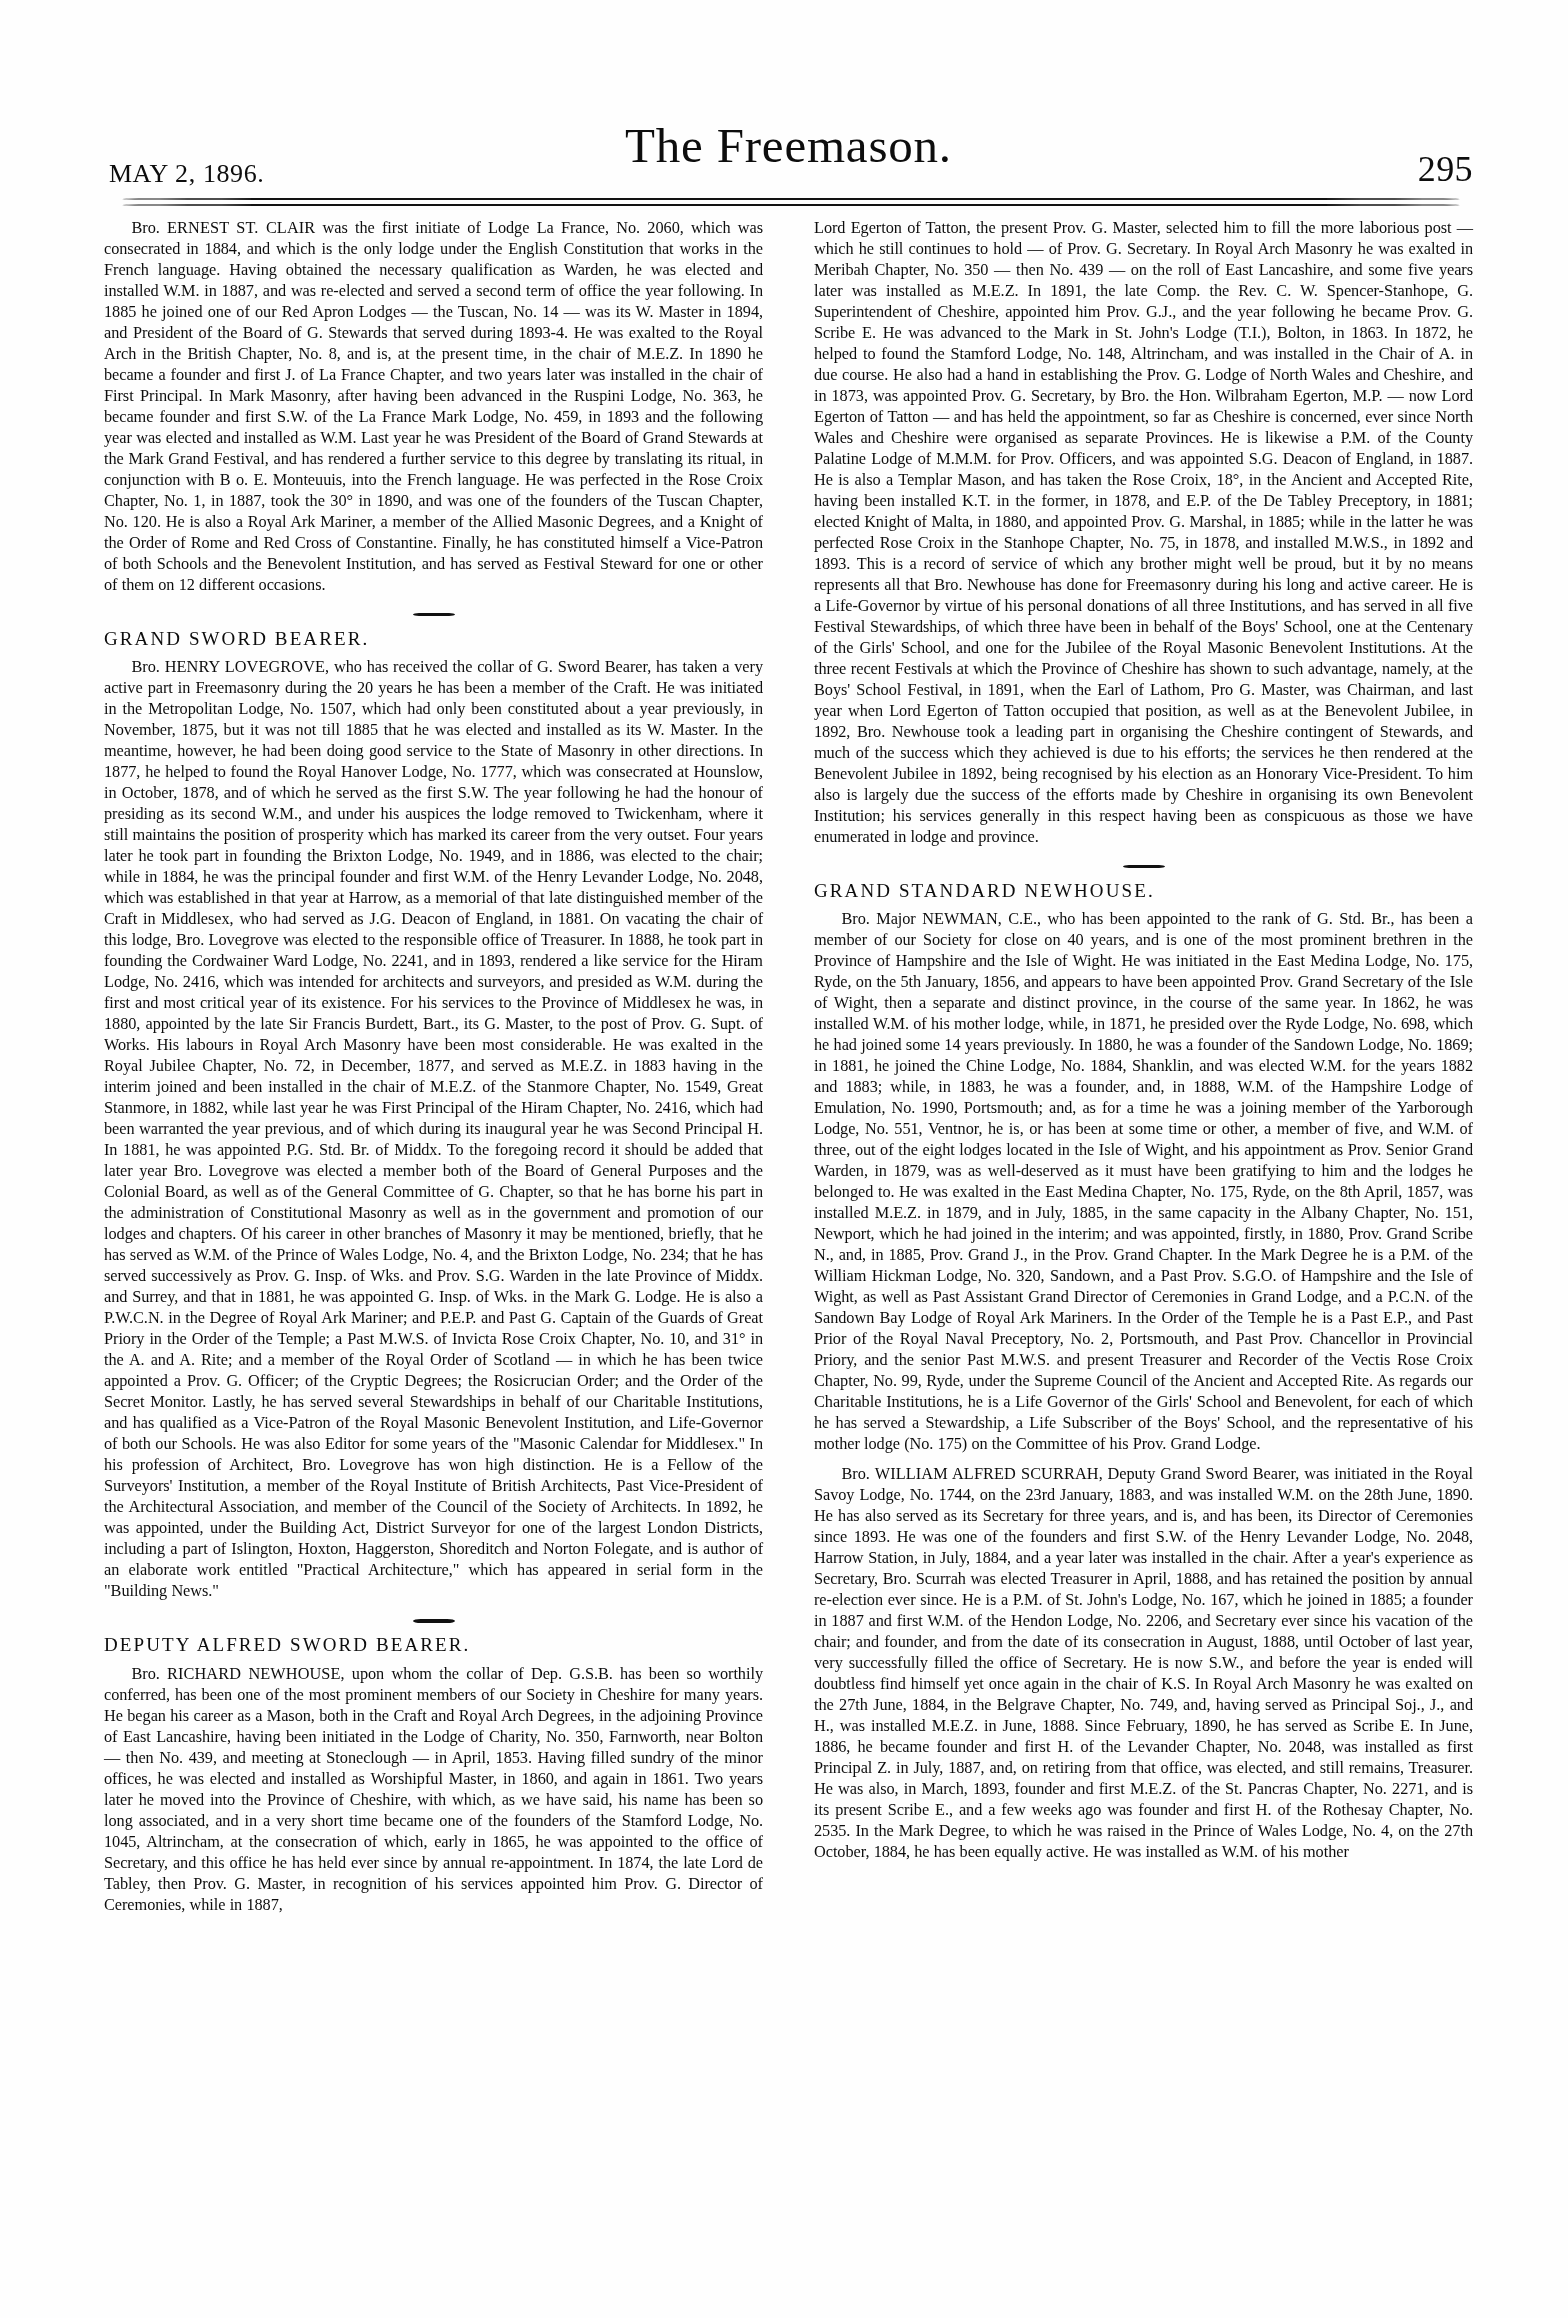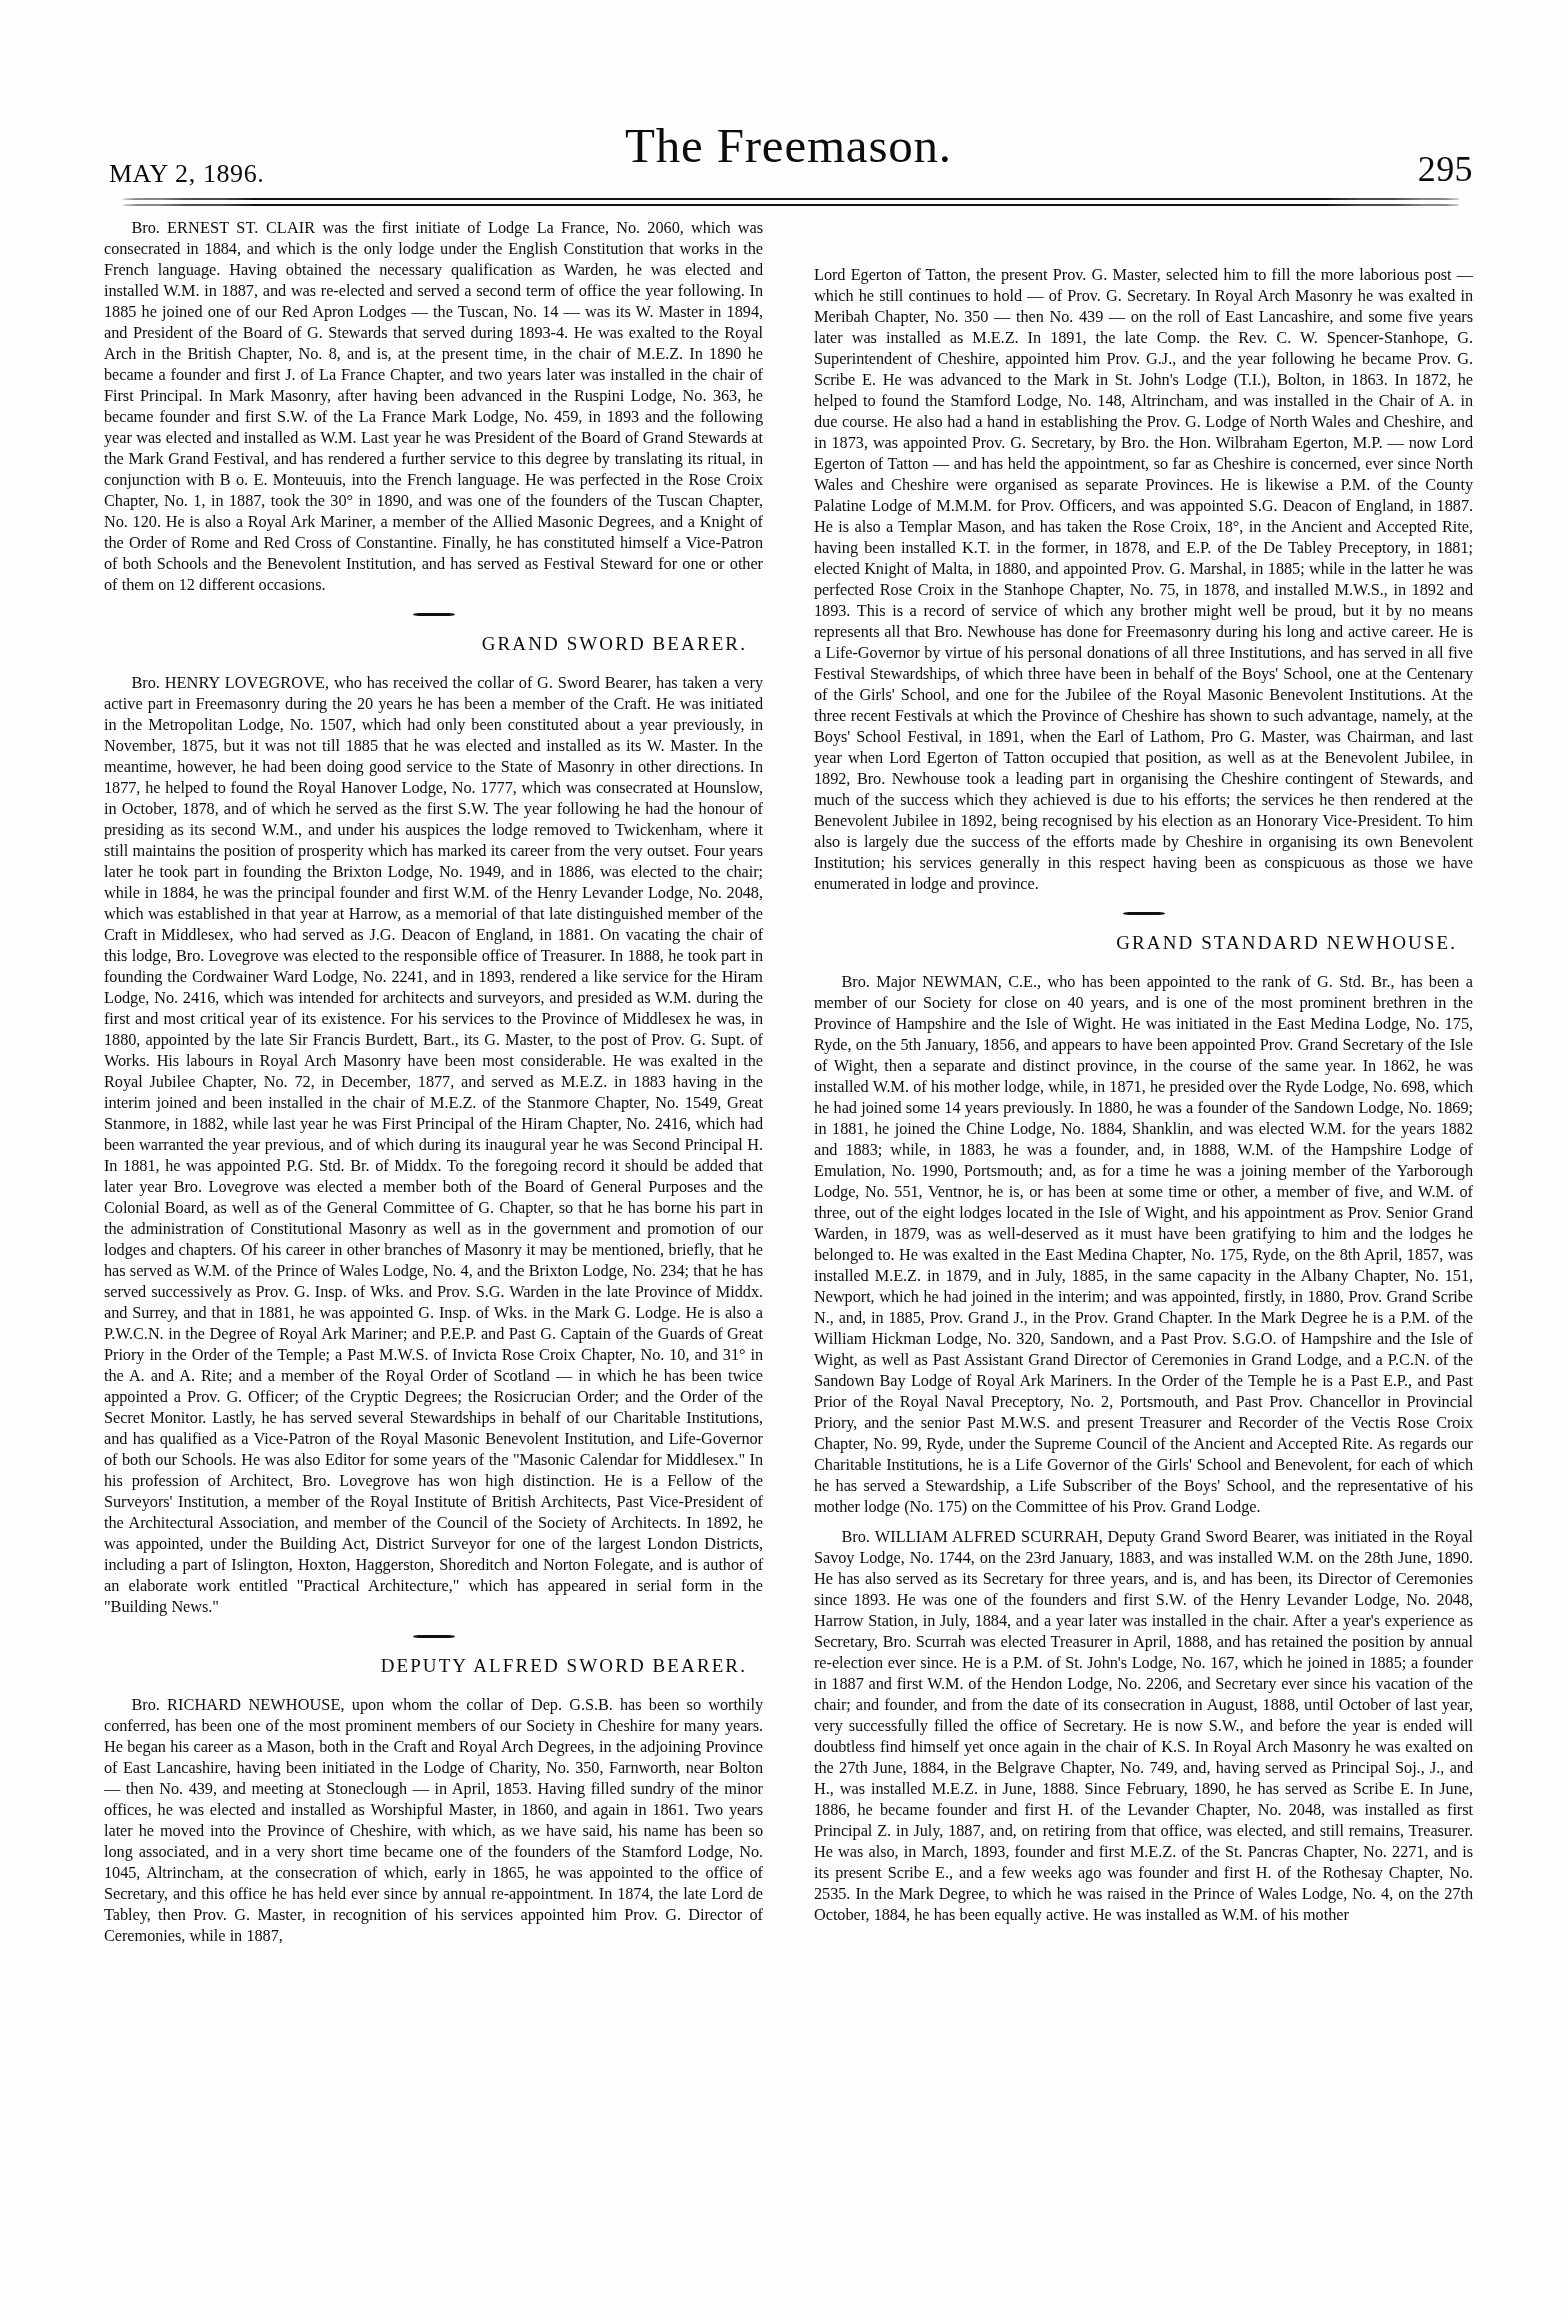--- a/index.html
+++ b/index.html
@@ -95,33 +95,33 @@
     margin: 0;
     text-align: justify;
     text-justify: inter-word;
     font-size: 16.3px;
     line-height: 21px;
     letter-spacing: -0.05px;
     word-spacing: 0.2px;
     hyphens: none;
   }
   .col p.indent { text-indent: 27.5px; }
-  .col p.flush  { text-indent: 0; margin-top: 47px; }
+  .col p.flush  { text-indent: 0; }
 
   .sc {
     font-variant: small-caps;
     letter-spacing: 0.1px;
   }
 
   
   .sec-head {
-    text-align: right;
+    text-align: left;
     font-size: 19px;
     letter-spacing: 2.1px;
-    margin: 16px;
+    margin: 0;
     padding: 0;
     line-height: 24px;
     white-space: nowrap;
   }
   .head-block { margin-top: 18px; margin-bottom: 5.7px; }
 
   .dingbat {
     width: 42px;
     height: 3.2px;
     background: #111;

